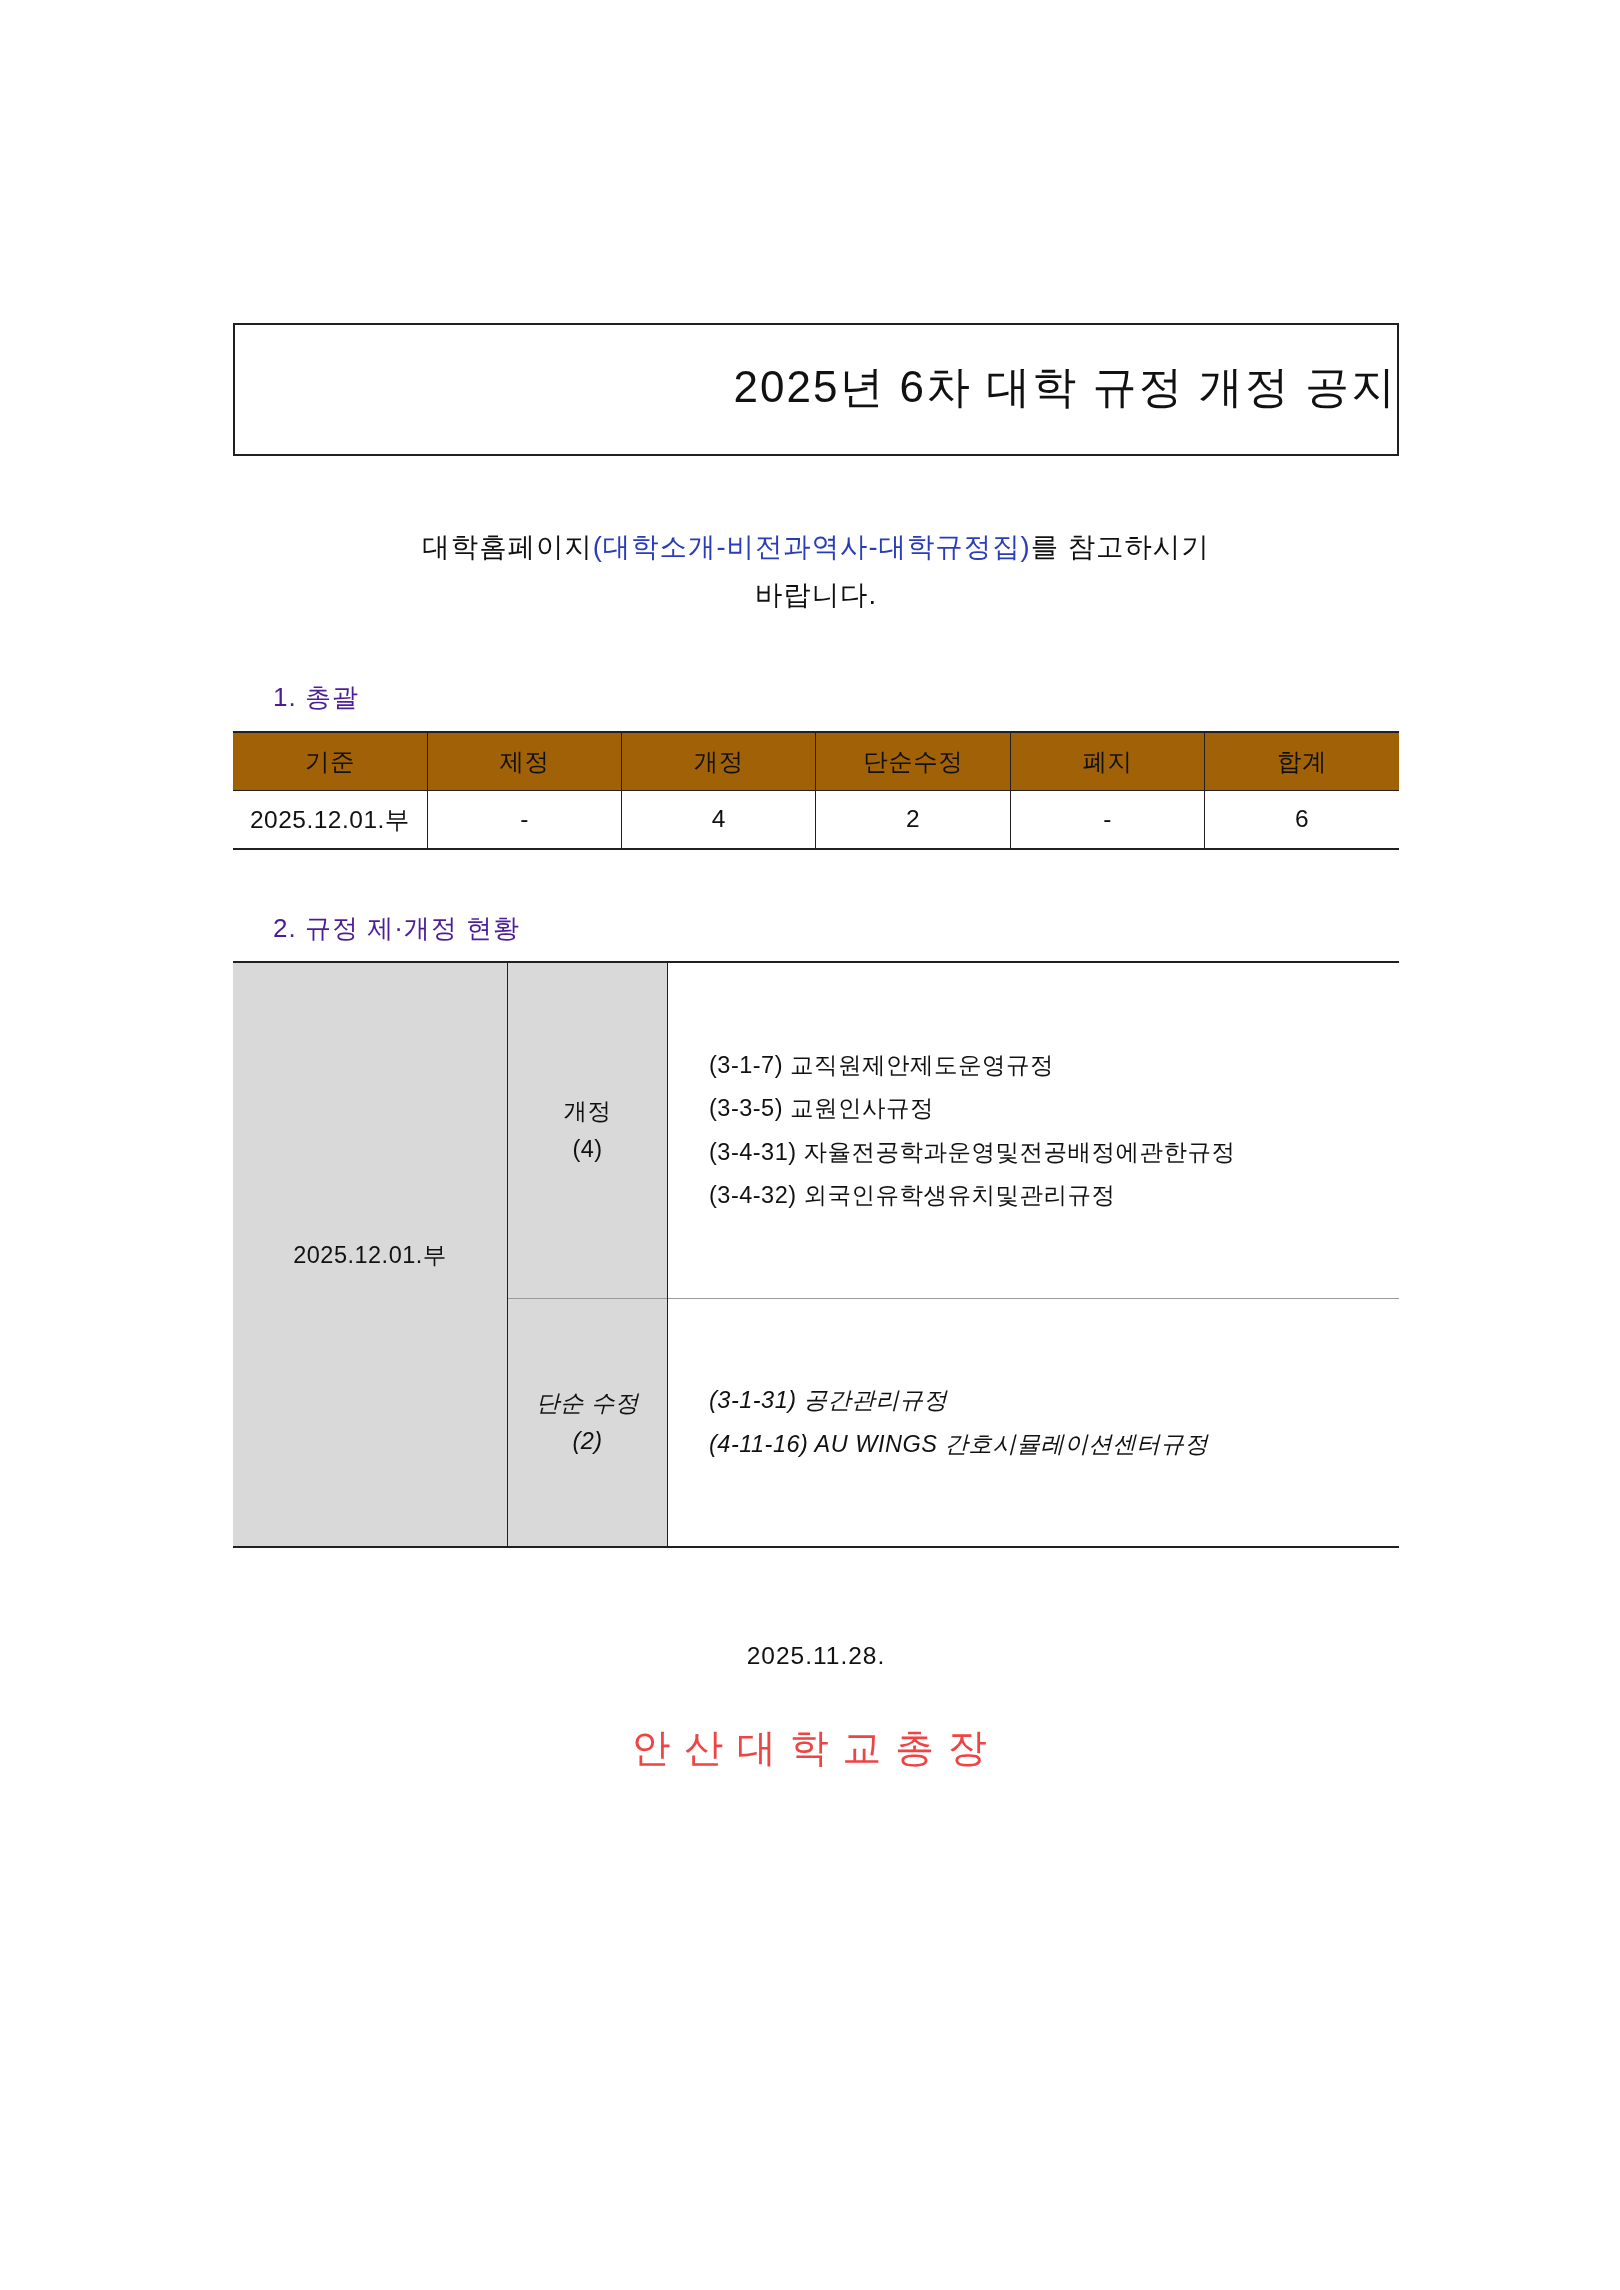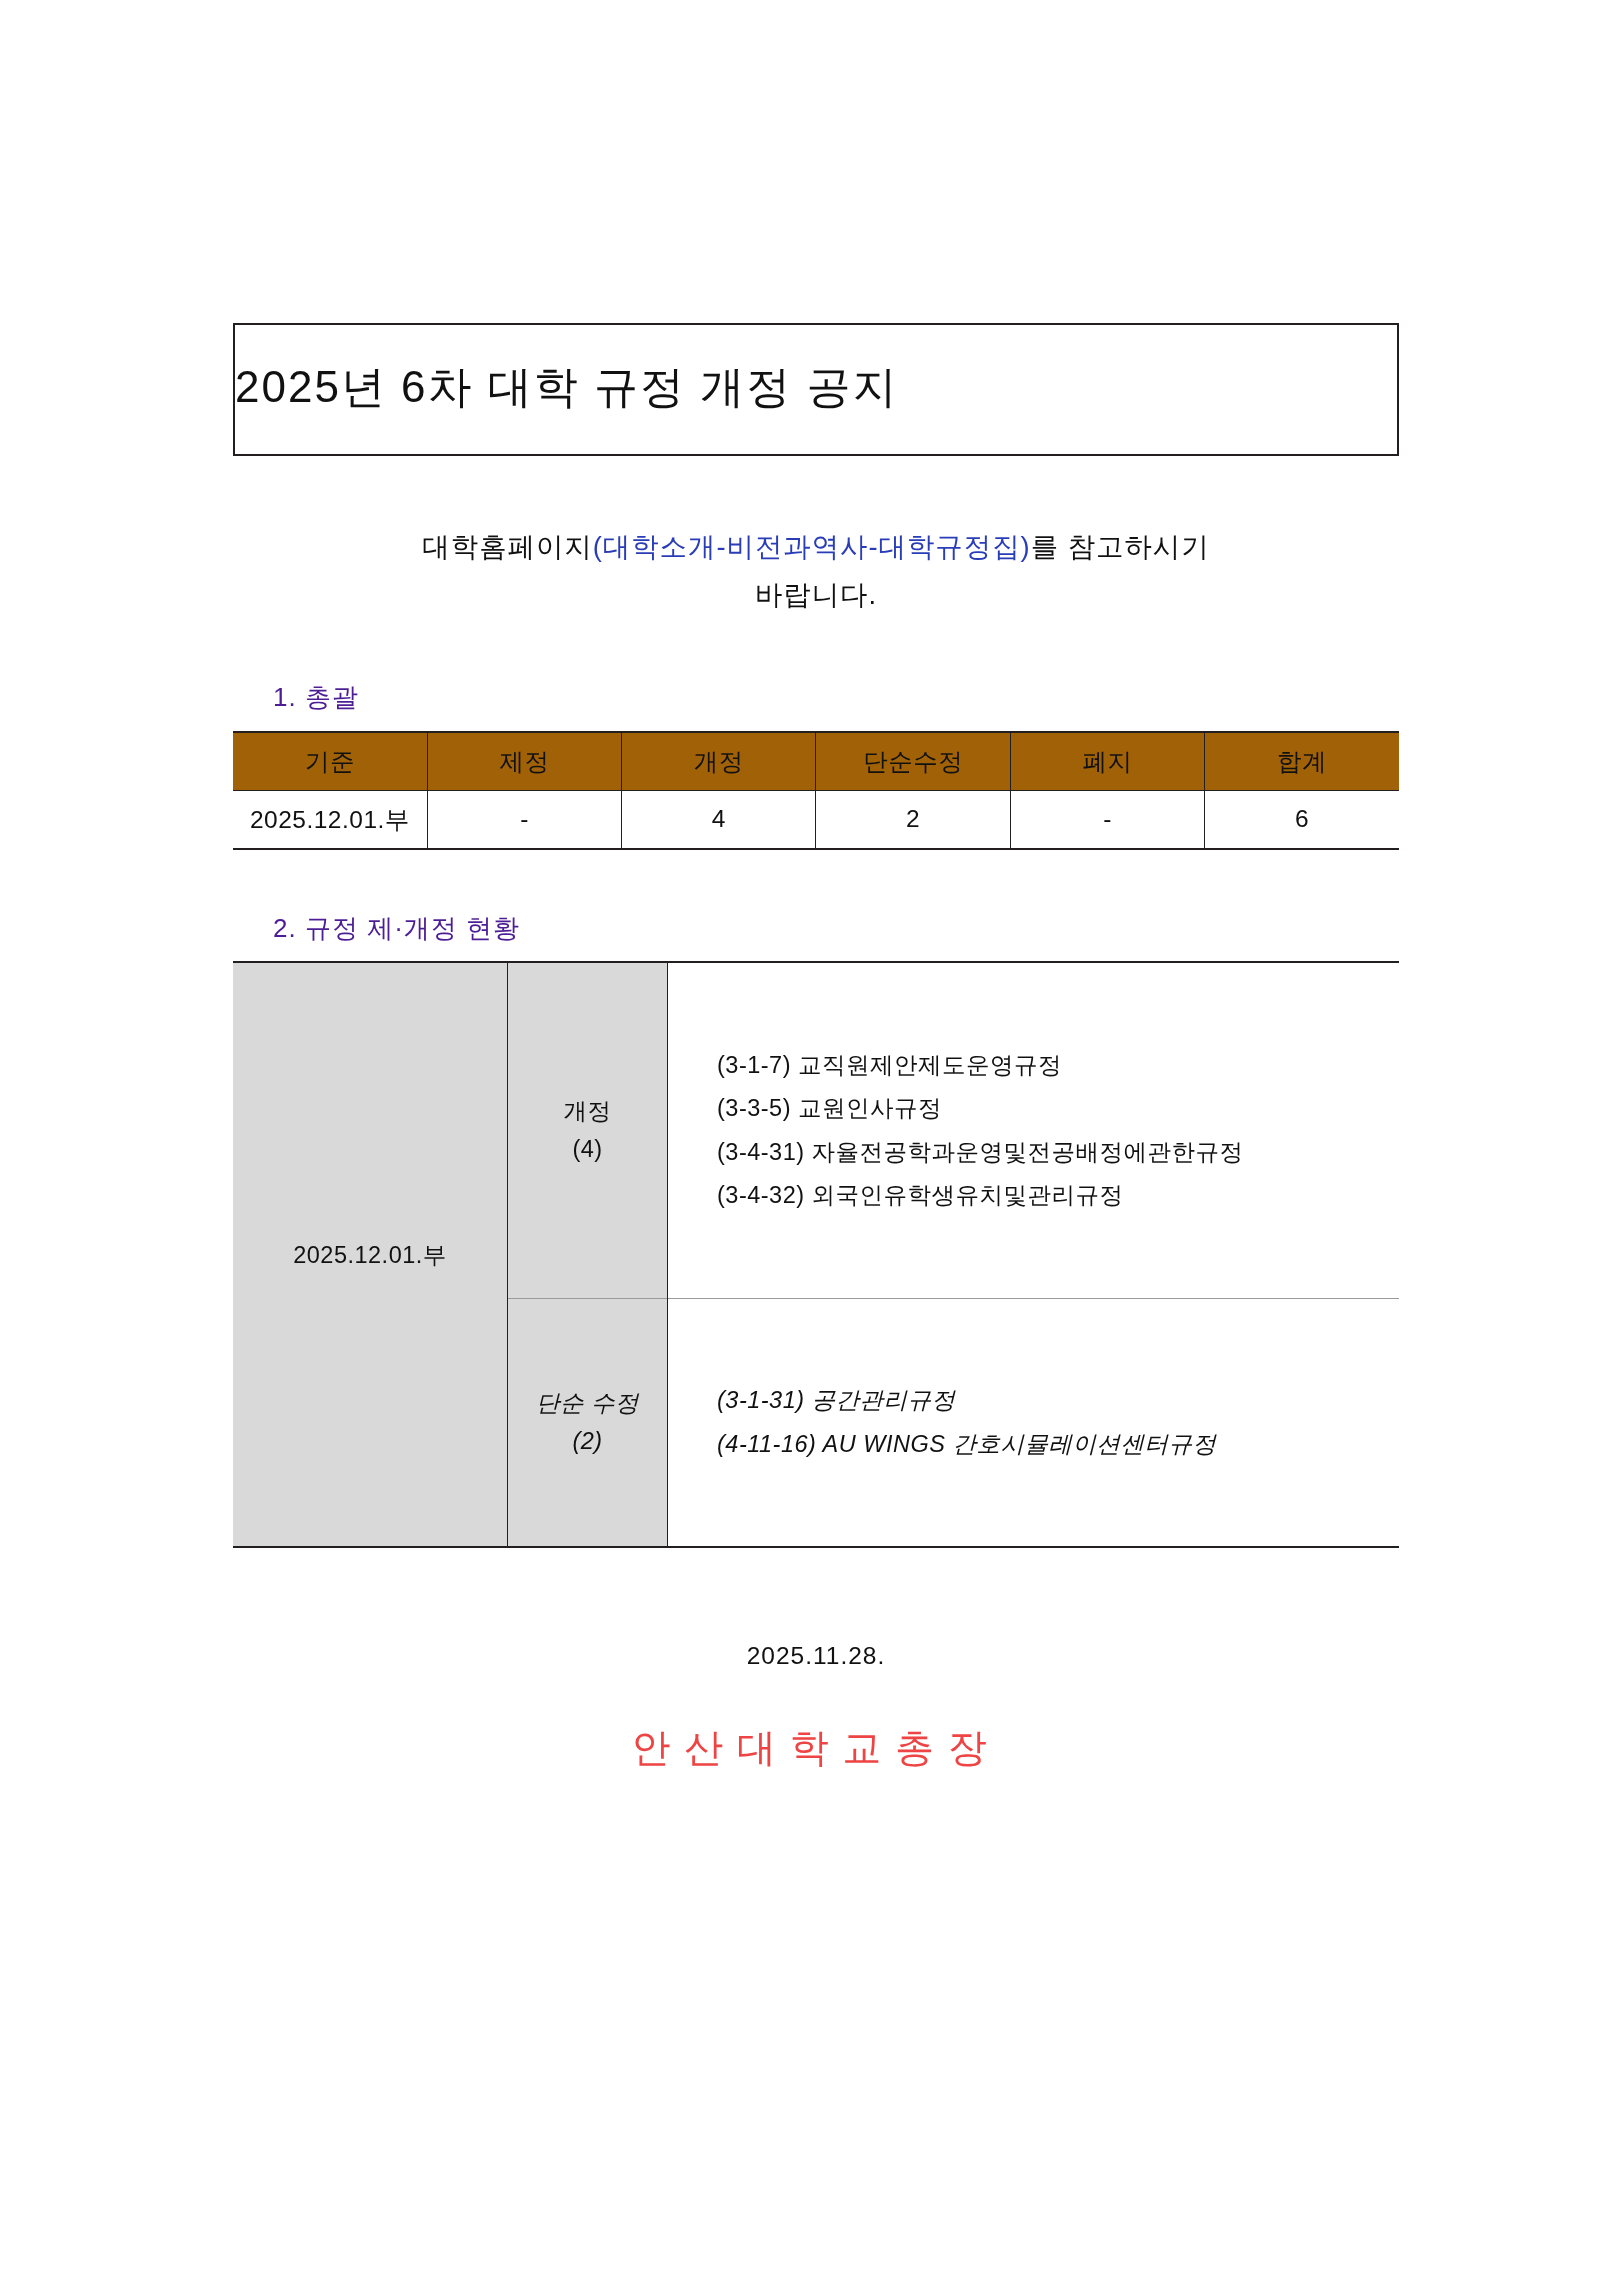--- a/index.html
+++ b/index.html
@@ -25,21 +25,21 @@
     position: absolute;
     left: 233px;
     top: 323px;
     width: 1166px;
   }
 
   
   .title-box {
     border: 2px solid #231f20;
     padding: 33px 0 37px 0;
-    text-align: left;
+    text-align: right;
   }
   .title-box .title-text {
     font-size: 44px;
     letter-spacing: 2px;
     font-weight: 400;
     color: #111111;
     white-space: nowrap;
   }
 
   
@@ -127,21 +127,21 @@
     background: #ffffff;
     padding: 25.5px 0 25.5px 37px;
     line-height: 1.85;
   }
   .status-table .row-divider td {
     border-top: 1px solid #9a9a9a;
     font-style: italic;
   }
   .status-table .cell-h1 { height: 284px; }
   .status-table .cell-h2 { height: 196px; }
-  .items-list { margin: 12px; padding: 0; list-style: none; }
+  .items-list { margin: 4px; padding: 0; list-style: none; }
   .items-list li { white-space: nowrap; }
 
   
   .date-line {
     margin-top: 94px;
     text-align: center;
     font-size: 24.5px;
     letter-spacing: 1px;
     color: #111111;
   }

